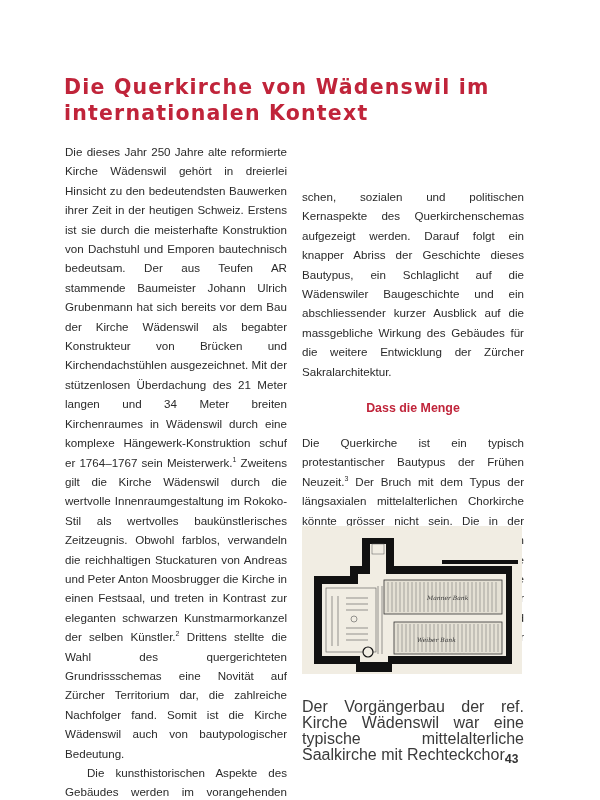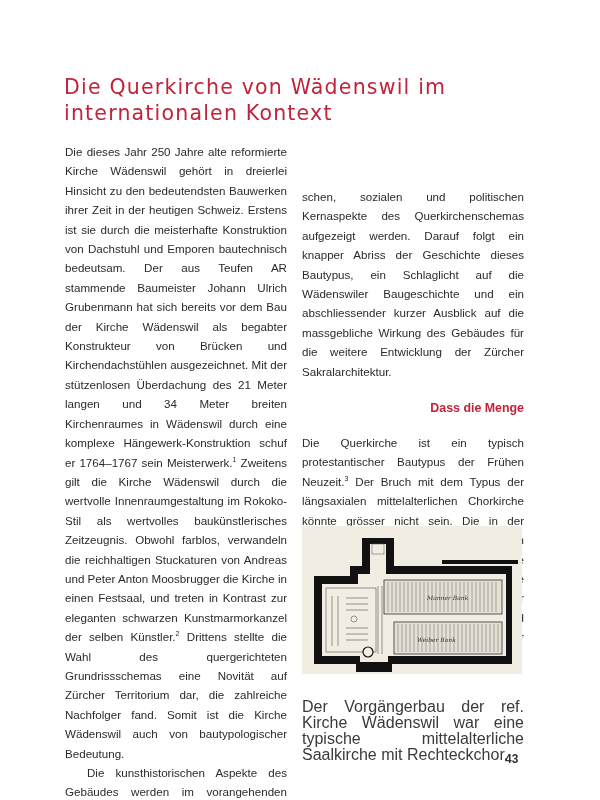--- a/index.html
+++ b/index.html
@@ -2,34 +2,34 @@
 <html><head>
 <meta charset="utf-8">
 <style>
   html, body { margin: 0; padding: 0; }
   body {
     width: 600px; height: 800px; background: #ffffff; position: relative; overflow: hidden;
     font-family: "Liberation Sans", "DejaVu Sans", sans-serif; color: #2a2a2a;
   }
   .title {
     position: absolute; left: 64px; top: 60px; width: 460px;
-    color: #c0243a; font-family: "DejaVu Sans", sans-serif; font-weight: normal;
+    color: #c0243a; font-family: "DejaVu Sans", sans-serif; font-weight: bold;
     font-size: 20.5px; line-height: 26px; letter-spacing: 1.2px;
   }
   .col {
     position: absolute; top: 142px; width: 222px;
     font-size: 11.6px; line-height: 19.4px; text-align: justify; hyphens: manual;
   }
   .col-left { left: 65px; }
   .col-right { left: 302px; margin-top: 45px; }
   .col p { margin: 0; }
   .indent { text-indent: 22px; }
   .subhead {
     color: #c0243a; font-weight: bold; font-size: 12.4px; line-height: 18px;
-    margin: 18px 0 16px 0 !important; text-align: right;
+    margin: 18px 0 16px 0 !important; text-align: center;
   }
   .figure {
     position: absolute; left: 302px; top: 526px; width: 220px; height: 148px;
     background: #f1ede3;
   }
   .caption {
     position: absolute; left: 302px; top: 683px; width: 222px;
     font-size: 16px; line-height: 16px; text-align: justify; color: #3a3a3a;
   }
   .page-number {

